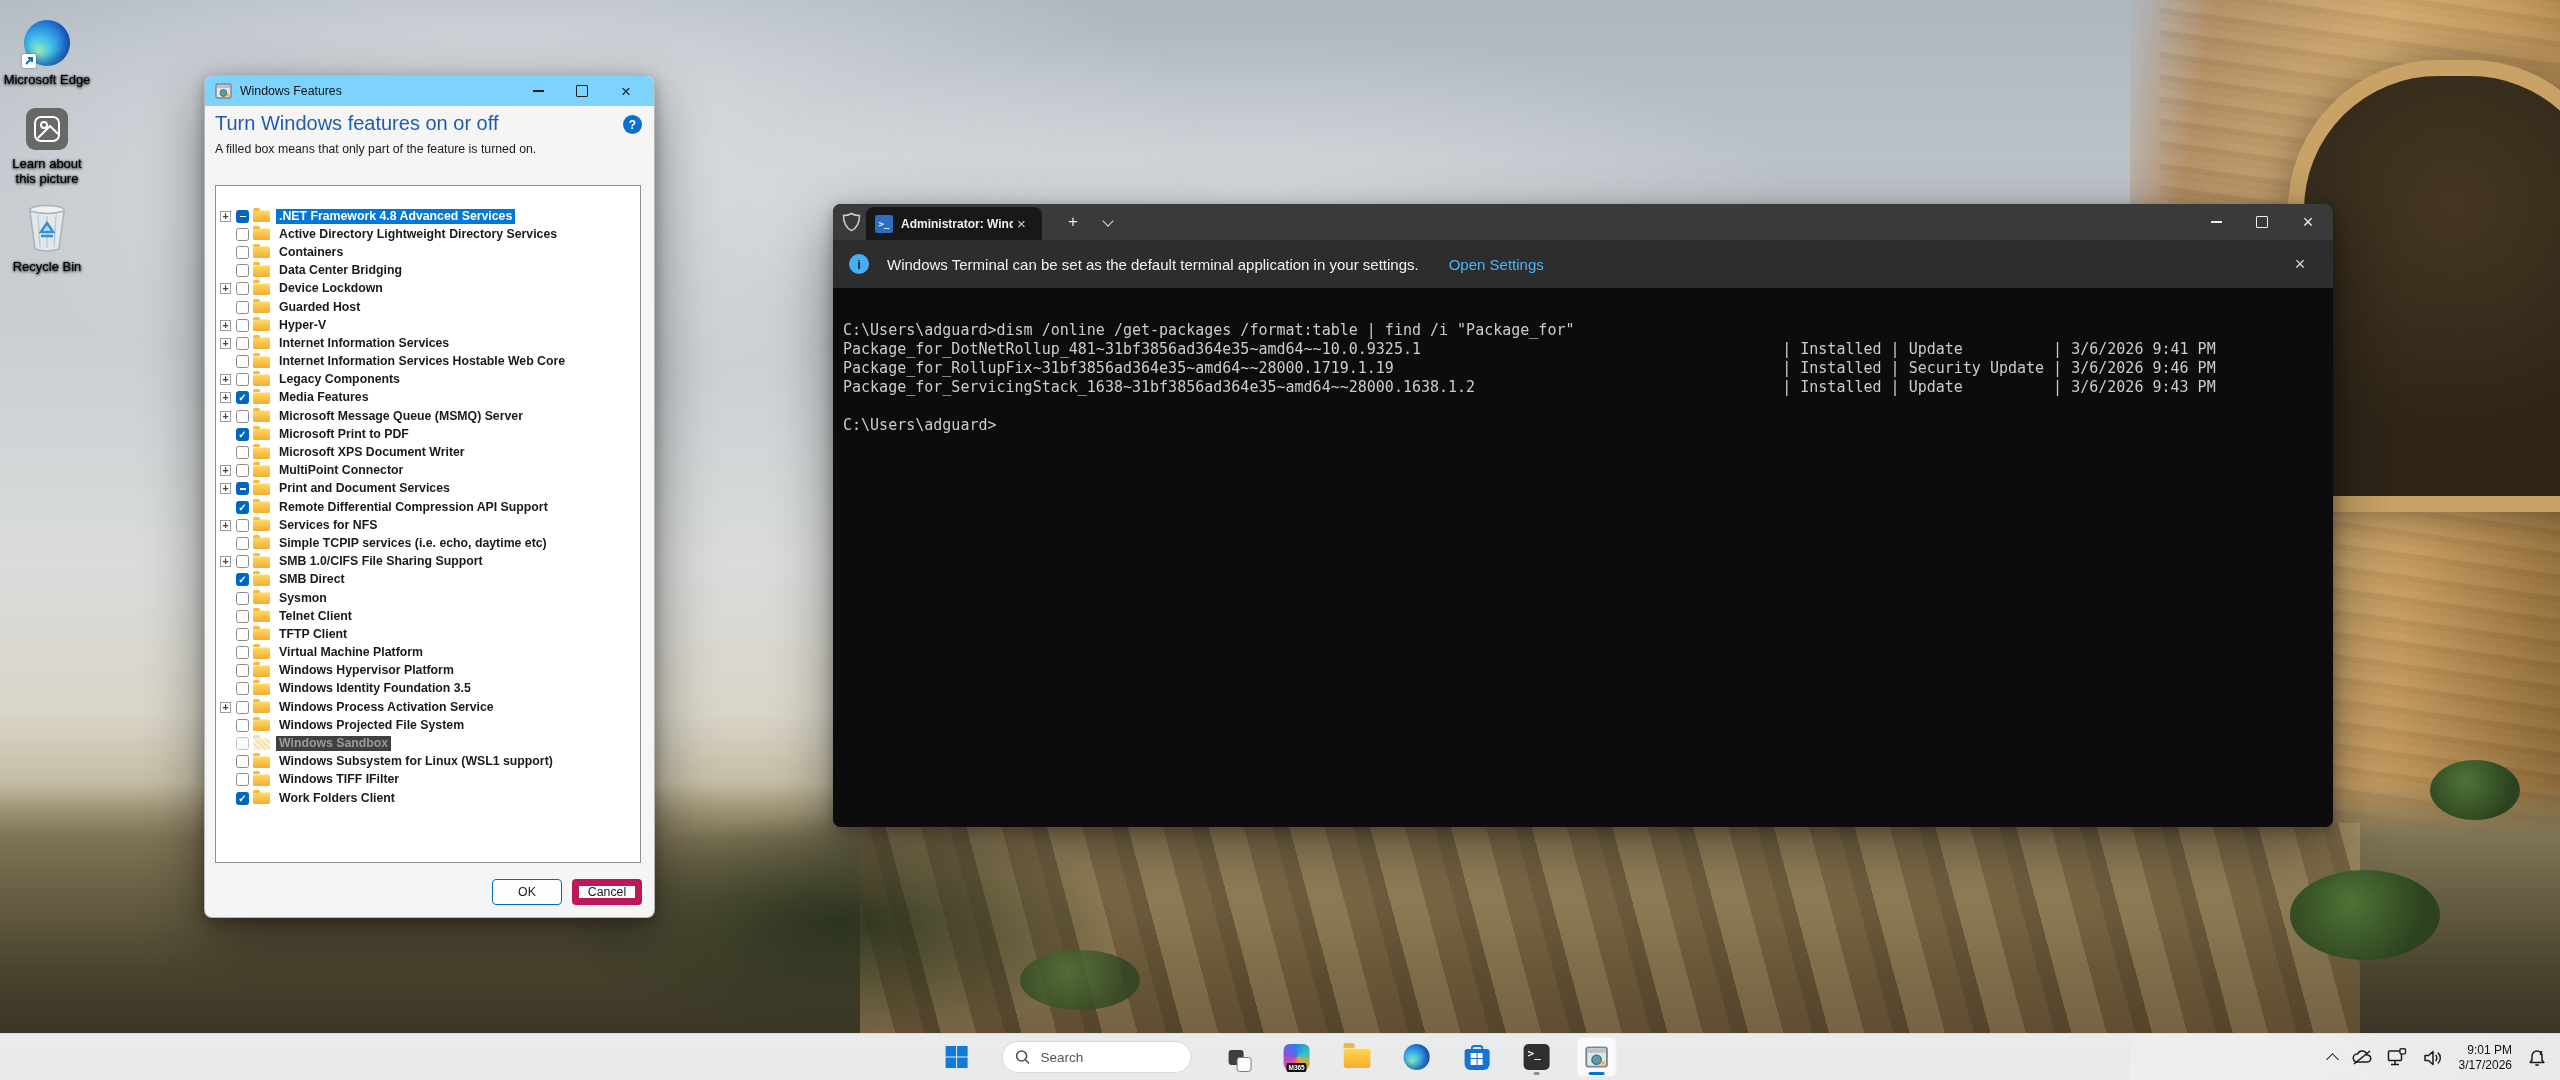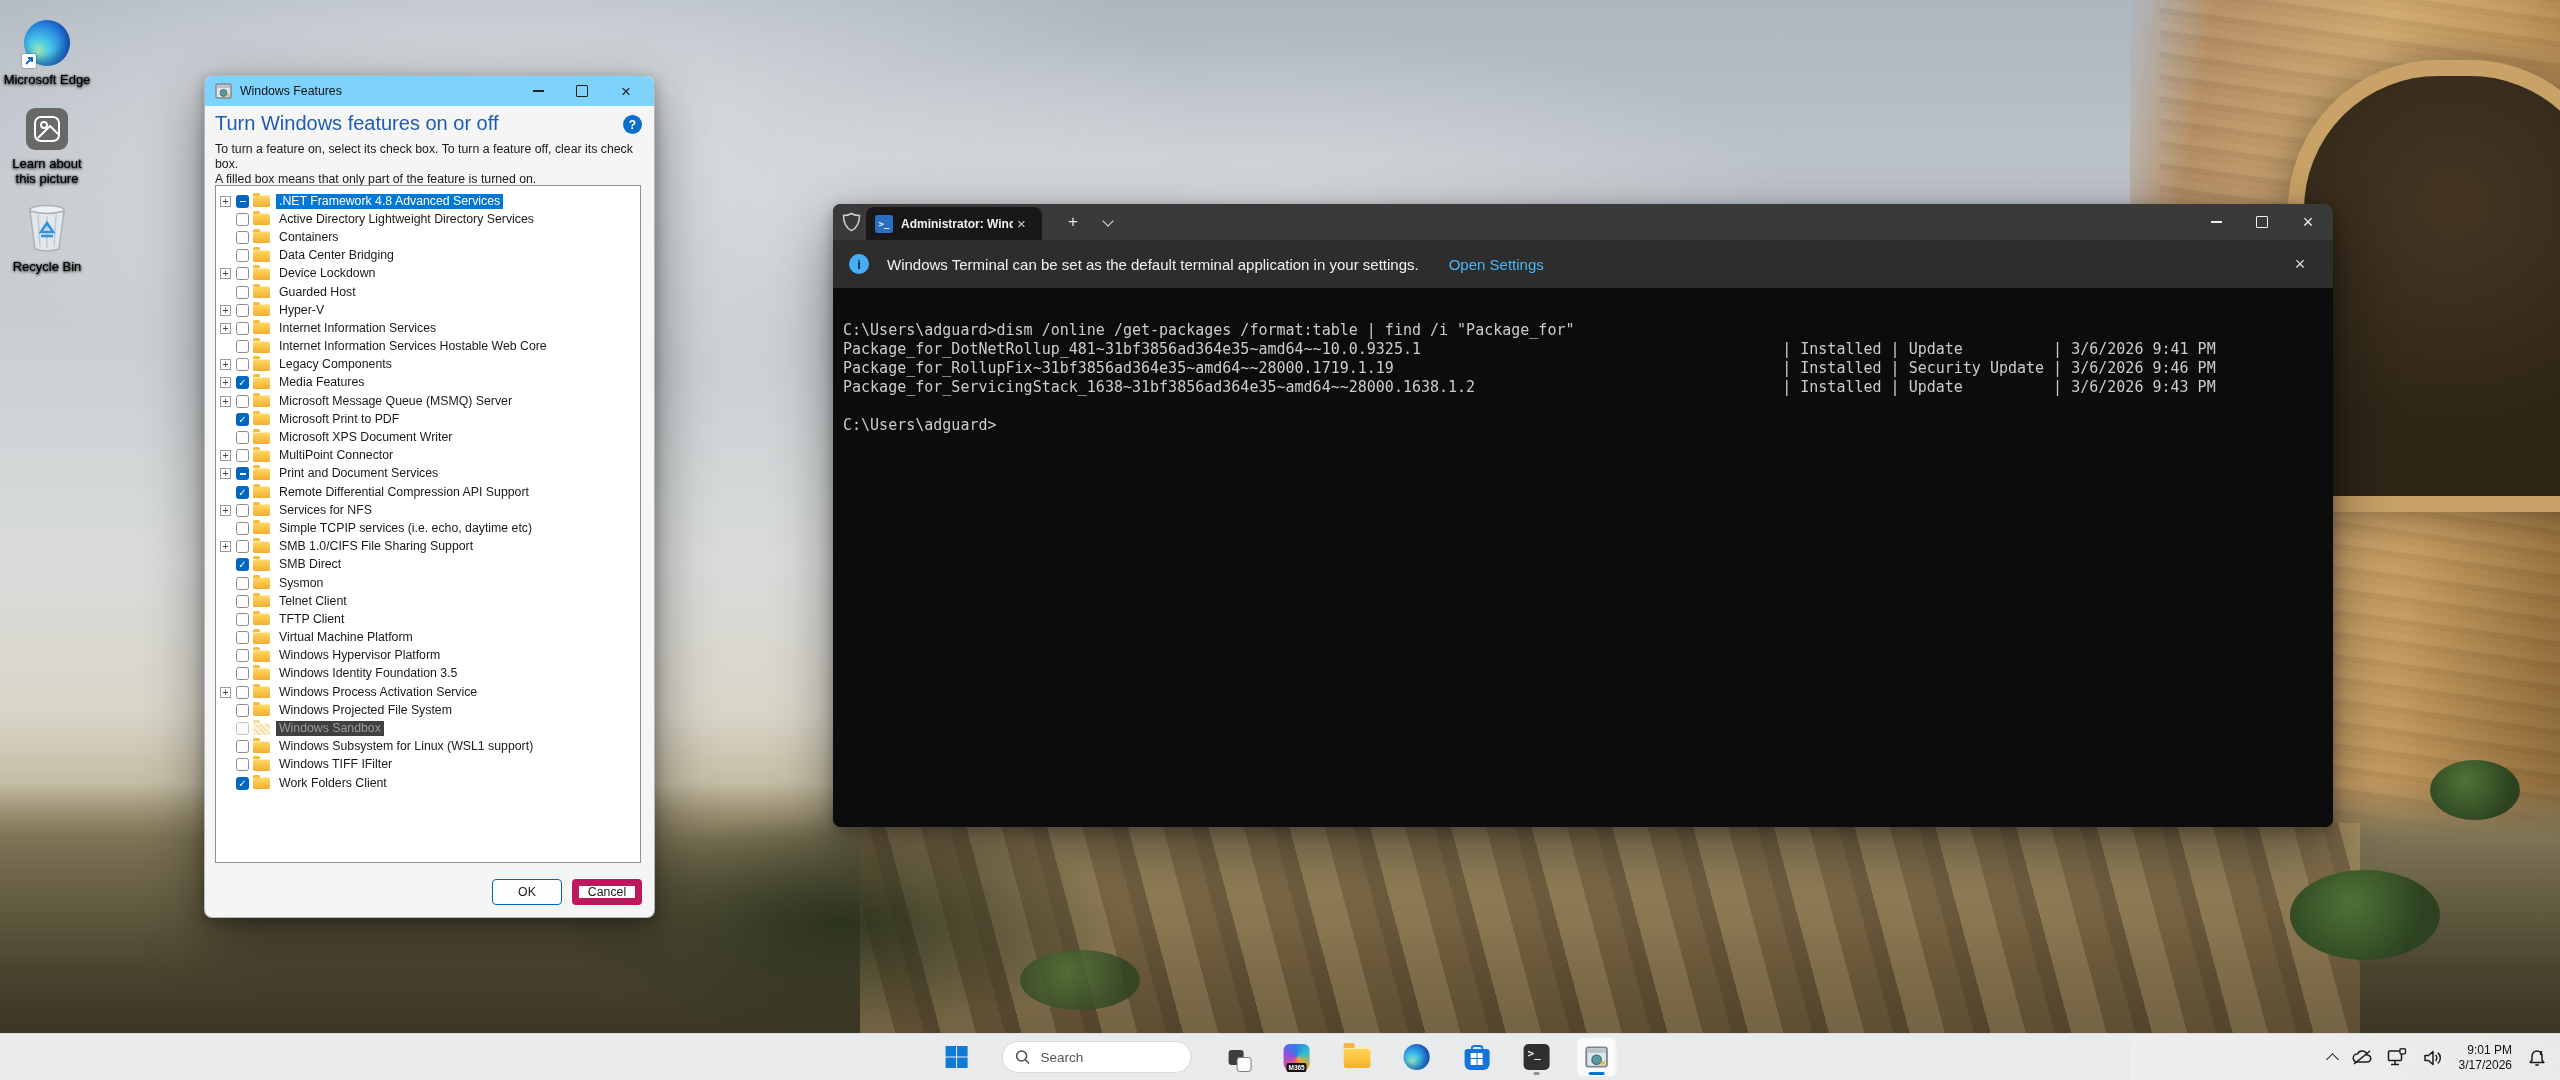--- a/index.html
+++ b/index.html
@@ -45,21 +45,21 @@
   .dlg-ico{margin:0 8px 0 10px;width:17px;height:16px;}
   .dlg-title{font-size:12.3px;color:#111;}
   .dlg-controls{position:absolute;right:6px;top:0;height:30px;display:flex;align-items:center;}
   .dlg-btnc{width:44px;height:28px;display:flex;align-items:center;justify-content:center;color:#222;}
   .dlg-min{width:11px;height:1.4px;background:#222;}
   .dlg-max{width:10px;height:10px;border:1.3px solid #222;border-radius:1px;}
   .dlg-x{font-size:17px;line-height:17px;}
   .dlg-h1{position:absolute;left:10px;top:36px;font-size:20px;color:#1f5cb0;}
   .dlg-help{position:absolute;right:12px;top:39px;width:19px;height:19px;border-radius:50%;background:#0b6fd0;color:#fff;font-size:12px;font-weight:bold;display:flex;align-items:center;justify-content:center;}
   .dlg-desc{position:absolute;left:10px;top:66px;width:430px;line-height:15px;}
-  .dlg-list{position:absolute;left:10px;top:109px;width:426px;height:678px;background:#fff;border:1px solid #8c9299;overflow:hidden;padding-top:6px;box-sizing:border-box;}
+  .dlg-list{position:absolute;left:10px;top:109px;width:426px;height:678px;background:#fff;border:1px solid #8c9299;overflow:hidden;padding-top:21px;box-sizing:border-box;font-weight:bold;}
   .frow{display:flex;align-items:center;height:18.2px;padding-left:4px;}
   .fexp{width:11px;height:11px;border:1px solid #9b9b9b;background:#fff;box-sizing:border-box;position:relative;margin-right:5px;flex:none;}
   .fexp::after{content:"+";position:absolute;left:0;top:-1px;width:9px;height:9px;font-size:10.5px;line-height:11px;text-align:center;color:#444;}
   .frow:not(.has-exp) .fexp{visibility:hidden;}
   .fcb{width:13px;height:13px;border:1px solid #8a8a8a;border-radius:2.5px;background:#fff;box-sizing:border-box;margin-right:4px;flex:none;position:relative;}
   .st-checked .fcb,.st-partial .fcb{background:#0067c0;border-color:#0067c0;}
   .st-checked .fcb::after{content:"✓";position:absolute;inset:0;color:#fff;font-size:10px;line-height:11px;text-align:center;}
   .st-partial .fcb::after{content:"";position:absolute;left:2.5px;top:5px;width:6px;height:1.6px;background:#fff;}
   .st-disabled .fcb{border-color:#c3c3c3;background:#fbfbfb;}
   .ffolder{width:17px;height:12px;border-radius:1.5px;background:linear-gradient(180deg,#ffd964 8%,#fcc84e 40%,#f1ad33 100%);box-shadow:inset 0 1px 0 rgba(255,255,255,.5);position:relative;margin-right:6px;flex:none;}
@@ -196,21 +196,20 @@
           </div>
         <div class="dlg-btnc">
             <div class="dlg-max"></div>
           </div>
         <div class="dlg-btnc dlg-x">×</div>
       </div>
     </div>
     <div class="dlg-h1">Turn Windows features on or off</div>
     <div class="dlg-help">?</div>
     <div class="dlg-desc">
-      <div>To turn a feature on, select its check box. To turn a feature off, clear its check box.</div>
       <div>A filled box means that only part of the feature is turned on.</div>
     </div>
     <div class="dlg-list">
         <div class="frow st-partial has-exp selected">
       <span class="fexp"></span>
       <span class="fcb"></span>
       <span class="ffolder"></span>
       <span class="flabel">.NET Framework 4.8 Advanced Services</span>
     </div>
         <div class="frow st-unchecked">

